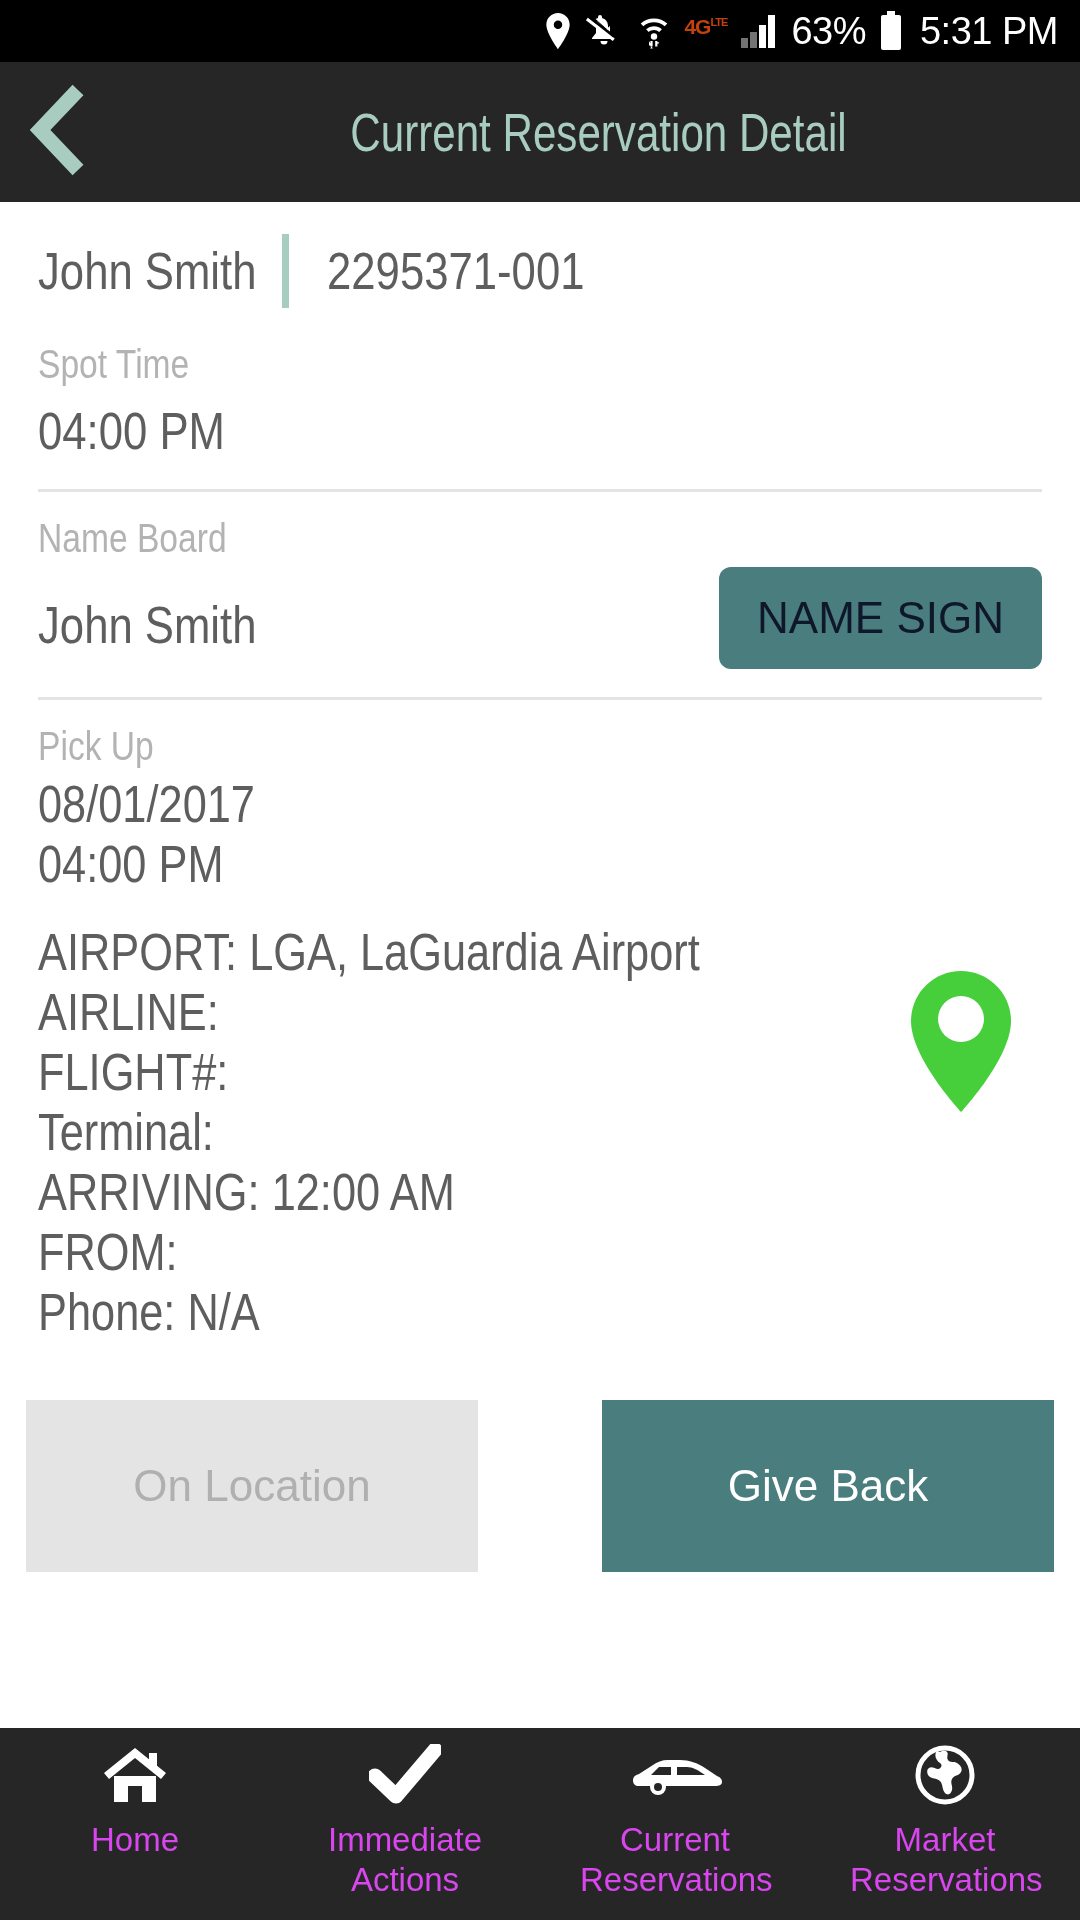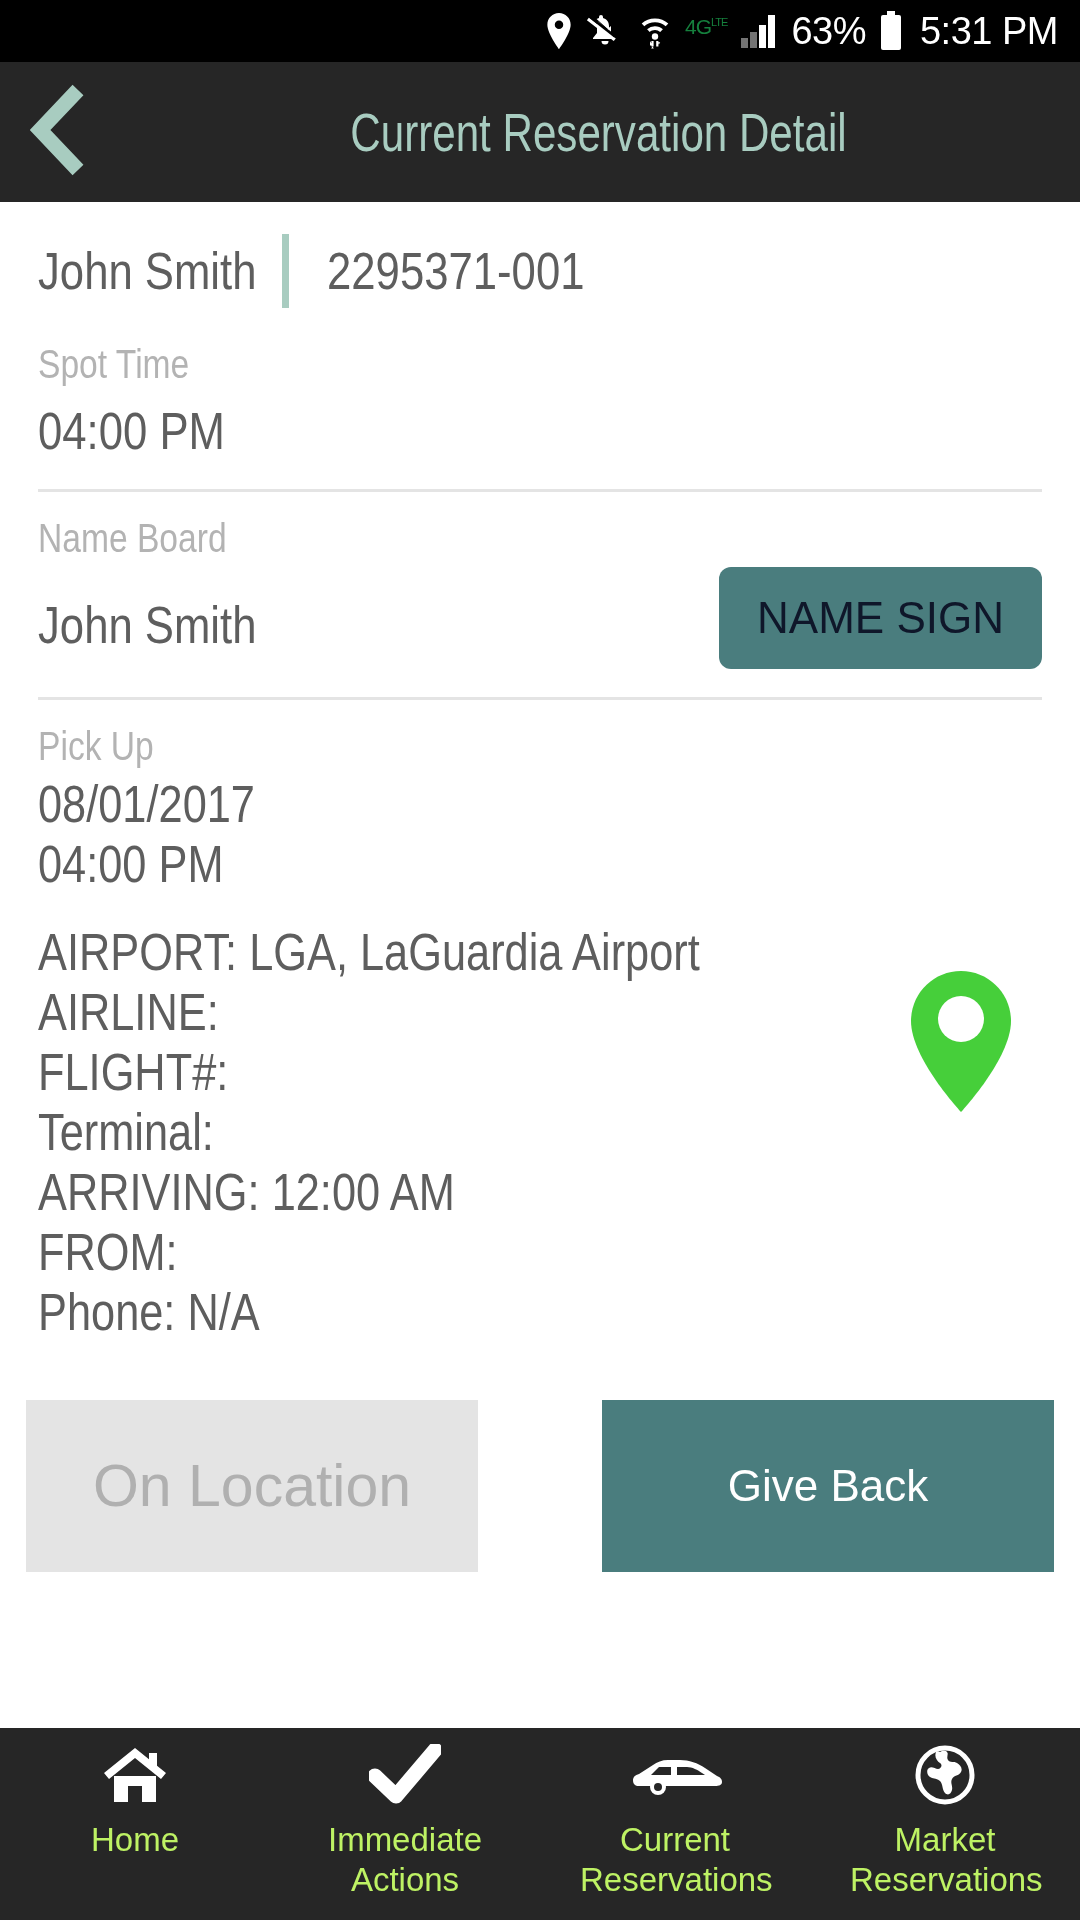--- a/index.html
+++ b/index.html
@@ -20,21 +20,21 @@
   .statusbar .sb-ico { display:flex; align-items:center; }
   .sb-battpct {
     color:#fff; font-size:38px; font-weight:400;
     font-family:"Liberation Sans", sans-serif; letter-spacing:-0.5px;
   }
   .sb-clock {
     color:#fff; font-size:38px; font-weight:400; letter-spacing:-0.5px;
     margin-left:4px;
   }
   .sb-4g {
-    color:#15803d; font-size:21px; font-weight:400; letter-spacing:-1px;
+    color:#c2410c; font-size:21px; font-weight:700; letter-spacing:-1px;
     line-height:1; position:relative; top:-5px;
   }
   .sb-4g sup { font-size:11px; }
 
   
   .header {
     height:140px; background:#262626;
     display:flex; align-items:center; position:relative;
   }
   .back-btn {
@@ -106,21 +106,21 @@
     position:absolute; right:26px; top:190px;
   }
 
   
   .action-row {
     display:flex; justify-content:space-between;
     padding:0 26px; margin-top:62px;
   }
   .btn-on-location {
     background:#e4e4e4; color:#b0b0b0; border:none;
-    width:452px; height:172px; font-size:59px; font-weight:400;
+    width:452px; height:172px; font-size:44px; font-weight:400;
     font-family:"Liberation Sans Narrow","Liberation Sans", sans-serif;
     cursor:default;
   }
   .btn-give-back {
     background:#4a7d7e; color:#ffffff; border:none;
     width:452px; height:172px; font-size:44px; font-weight:400;
     font-family:"Liberation Sans Narrow","Liberation Sans", sans-serif;
     cursor:pointer;
   }
 
@@ -128,21 +128,21 @@
   .bottomnav {
     position:absolute; left:0; bottom:0; width:1080px; height:192px;
     background:#262626; display:flex; align-items:flex-start;
   }
   .nav-item {
     flex:1; display:flex; flex-direction:column; align-items:center;
     padding-top:14px; cursor:pointer;
   }
   .nav-icon { height:66px; display:flex; align-items:center; justify-content:center; }
   .nav-label {
-    color:#bef264; font-size:33px; font-weight:400;
+    color:#d946ef; font-size:33px; font-weight:400;
     font-family:"Liberation Sans", sans-serif;
     text-align:center; line-height:1.22; margin-top:12px;
     max-width:190px;
   }
 </style>
 </head>
 <body>
 
 <div id="app">
 

